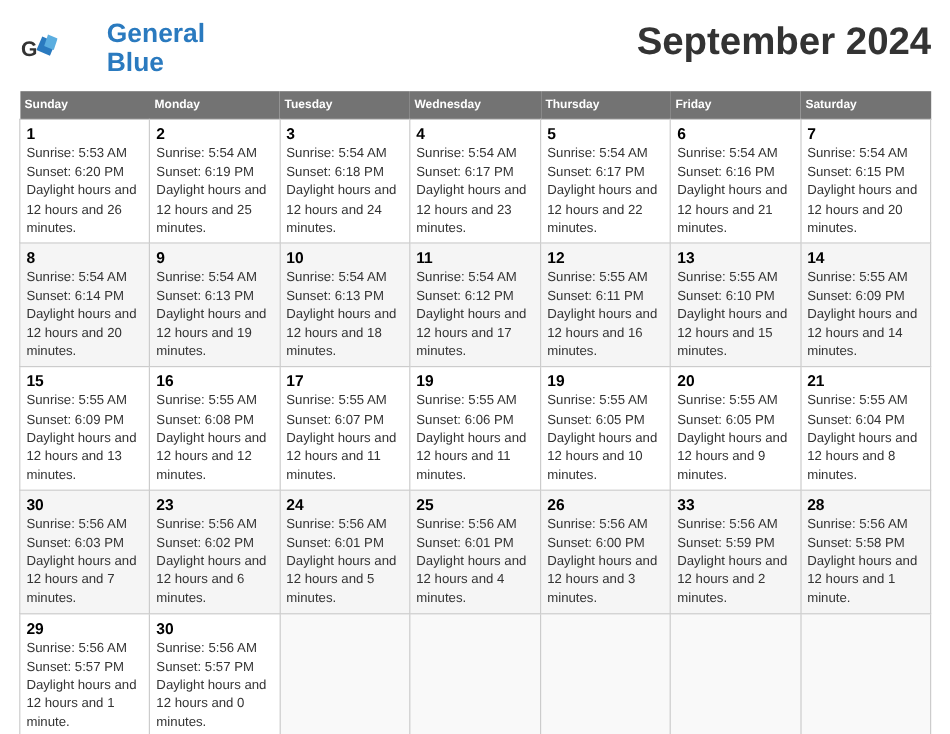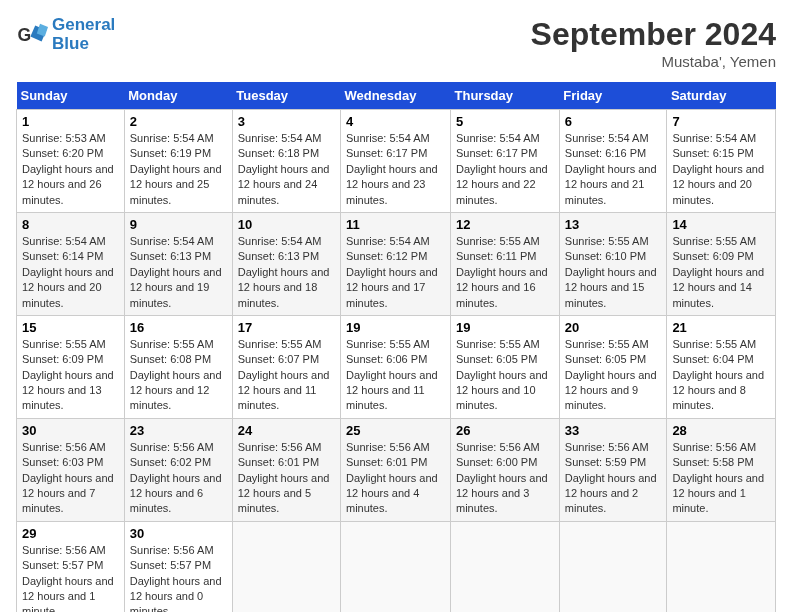--- a/index.html
+++ b/index.html
@@ -15,24 +15,25 @@
       justify-content: space-between;
       align-items: flex-start;
       margin-bottom: 12px;
     }
     .logo {
       display: flex;
       align-items: center;
       gap: 4px;
     }
     .logo-text {
-      font-size: 17px;
+      font-size: 22px;
       font-weight: bold;
       color: #333;
       line-height: 1.1;
+      margin-left: 37px;
     }
     .logo-text span {
       color: #2a7abf;
     }
     .logo-icon {
       width: 32px;
       height: 32px;
     }
     .title-block {
       text-align: right;
@@ -46,25 +47,25 @@
     .location {
       font-size: 15px;
       color: #555;
     }
     table {
       width: 100%;
       border-collapse: collapse;
       font-size: 11px;
     }
     th {
-      background: #1d4ed8;
+      background: #737373;
       color: #fff;
       padding: 6px 4px;
       text-align: left;
-      font-size: 13px;
+      font-size: 10px;
       font-weight: bold;
     }
     td {
       border: 1px solid #ccc;
       vertical-align: top;
       padding: 4px 5px;
       width: 113px;
       min-height: 70px;
       background: #fff;
     }
@@ -96,21 +97,20 @@
       <polygon points="24,8 38,14 32,28 18,22" fill="#2a7abf"></polygon>
       <polygon points="30,6 40,10 36,22 26,18" fill="#5baee0"></polygon>
     </svg>
     <div class="logo-text">
       <div><span>General</span></div>
       <div><span style="color:#2a7abf">Blue</span></div>
     </div>
   </div>
   <div class="title-block">
     <div class="month-title">September 2024</div>
-    <div class="location">Mustaba', Yemen</div>
   </div>
 </div>
 
 <table>
   <thead>
     <tr>
     <th>Sunday</th>
         <th>Monday</th>
         <th>Tuesday</th>
         <th>Wednesday</th>

